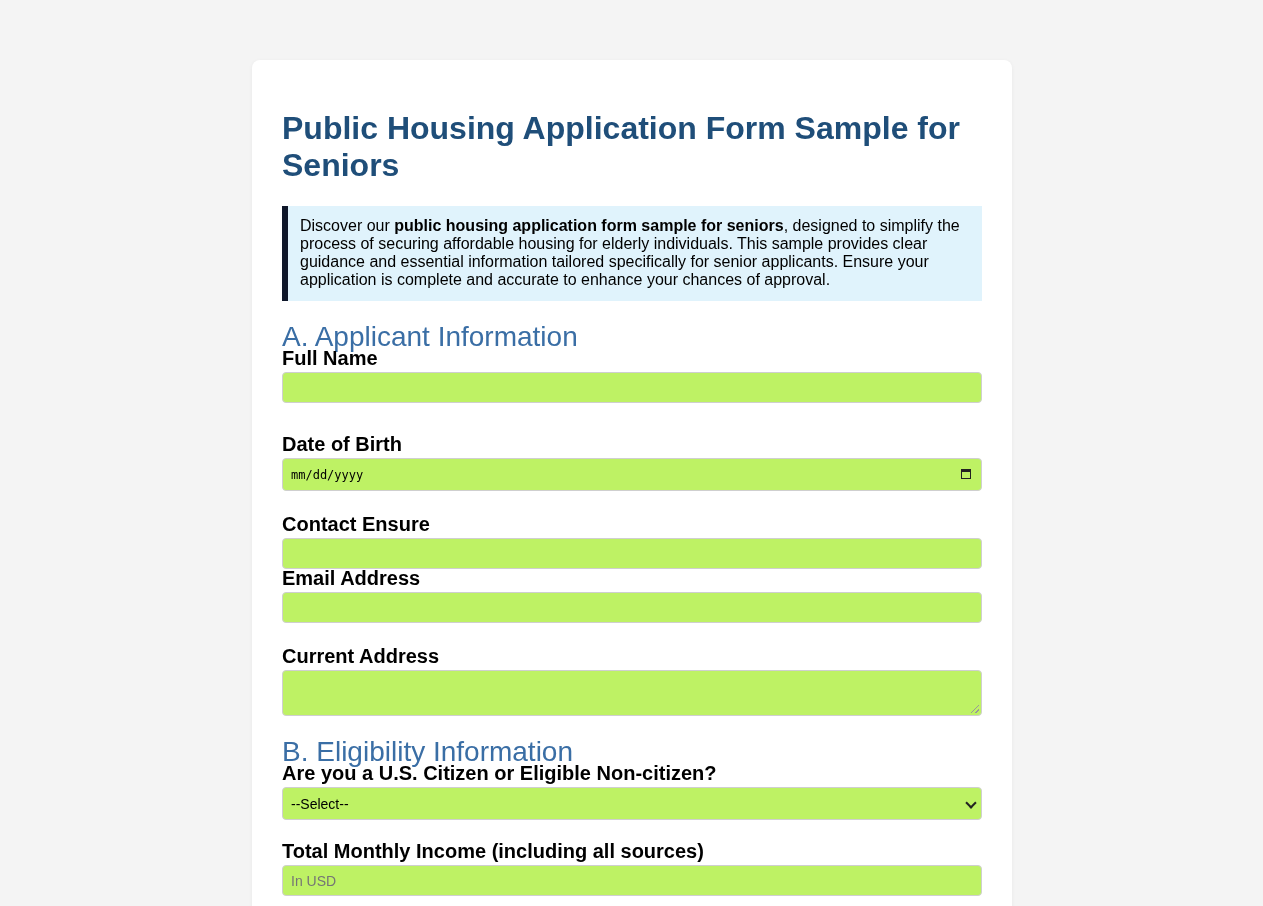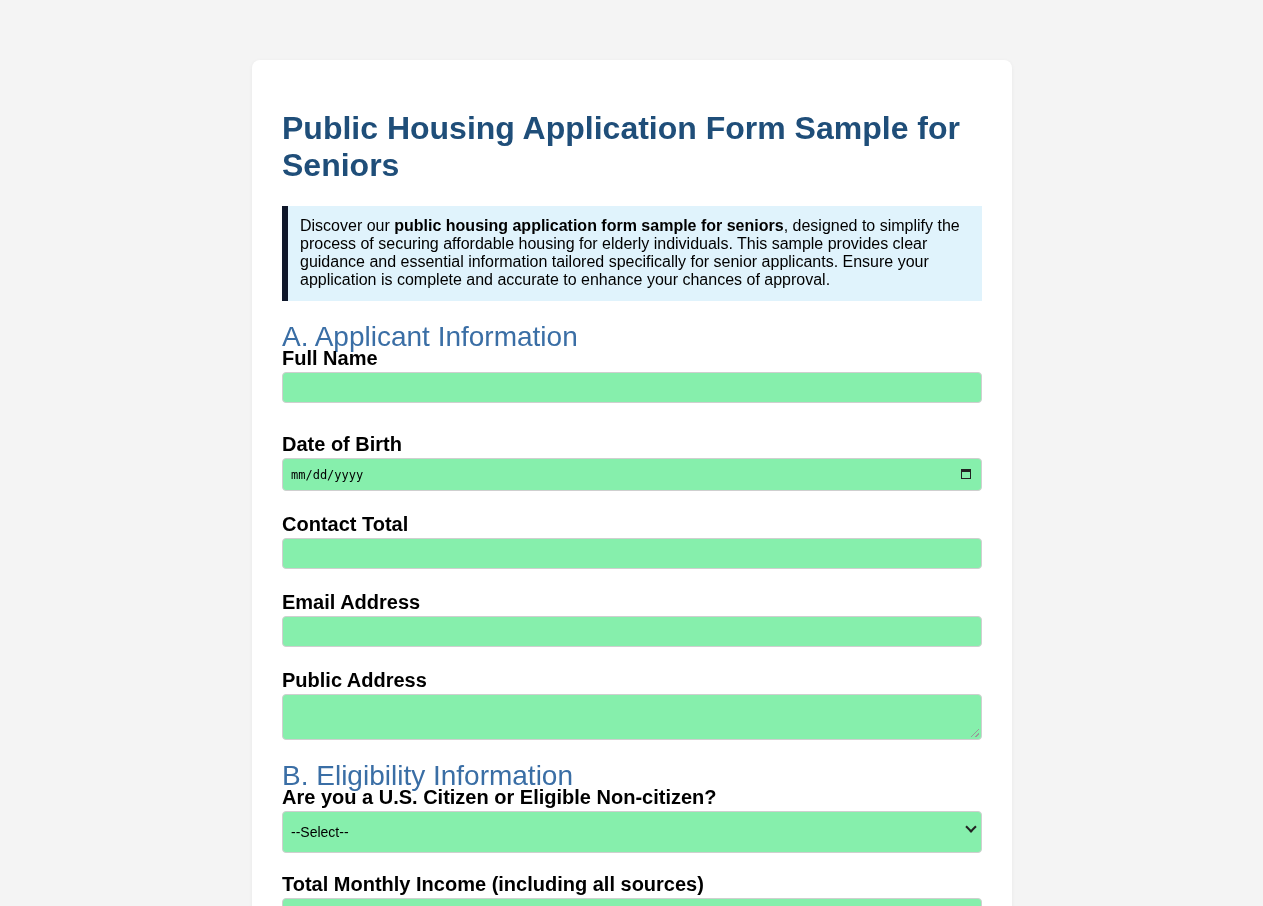--- a/index.html
+++ b/index.html
@@ -54,30 +54,30 @@
     font-weight: bold;
     line-height: 18px;
     margin-bottom: 5px;
   }
   .input {
     width: 700px;
     height: 31px;
     box-sizing: border-box;
     border: 1px solid #cfcfcf;
     border-radius: 4px;
-    background: #86efac;
+    background: #bef264;
     position: relative;
     display: flex;
     align-items: center;
     padding: 0 8px;
     font-size: 14px;
     color: #000;
   }
   .input.date { height: 33px; font-family: "DejaVu Sans Mono", monospace; font-size: 12px; }
-  .input.select { height: 42px; font-size: 14px; }
+  .input.select { height: 33px; font-size: 14px; }
   .input.textarea { height: 46px; }
   .placeholder { color: #757575; }
   .cal-icon {
     position: absolute;
     right: 10px;
     top: 10px;
     width: 10px;
     height: 10px;
     border: 1.5px solid #222;
     border-top-width: 3px;
@@ -121,31 +121,31 @@
 
   <div class="field" style="margin-top:32px">
     <label>Date of Birth</label>
     <div class="input date">
       <span>mm/dd/yyyy</span>
       <span class="cal-icon"></span>
     </div>
   </div>
 
   <div class="field" style="margin-top:24px">
-    <label>Contact Total</label>
+    <label>Contact Ensure</label>
     <div class="input"></div>
   </div>
 
-  <div class="field" style="margin-top:24px">
+  <div class="field" style="">
     <label>Email Address</label>
     <div class="input"></div>
   </div>
 
   <div class="field" style="margin-top:24px">
-    <label>Public Address</label>
+    <label>Current Address</label>
     <div class="input textarea">
       <span class="resize"></span>
     </div>
   </div>
 
   <h2 style="margin-top:24px">B. Eligibility Information</h2>
 
   <div class="field">
     <label>Are you a U.S. Citizen or Eligible Non-citizen?</label>
     <div class="input select">

